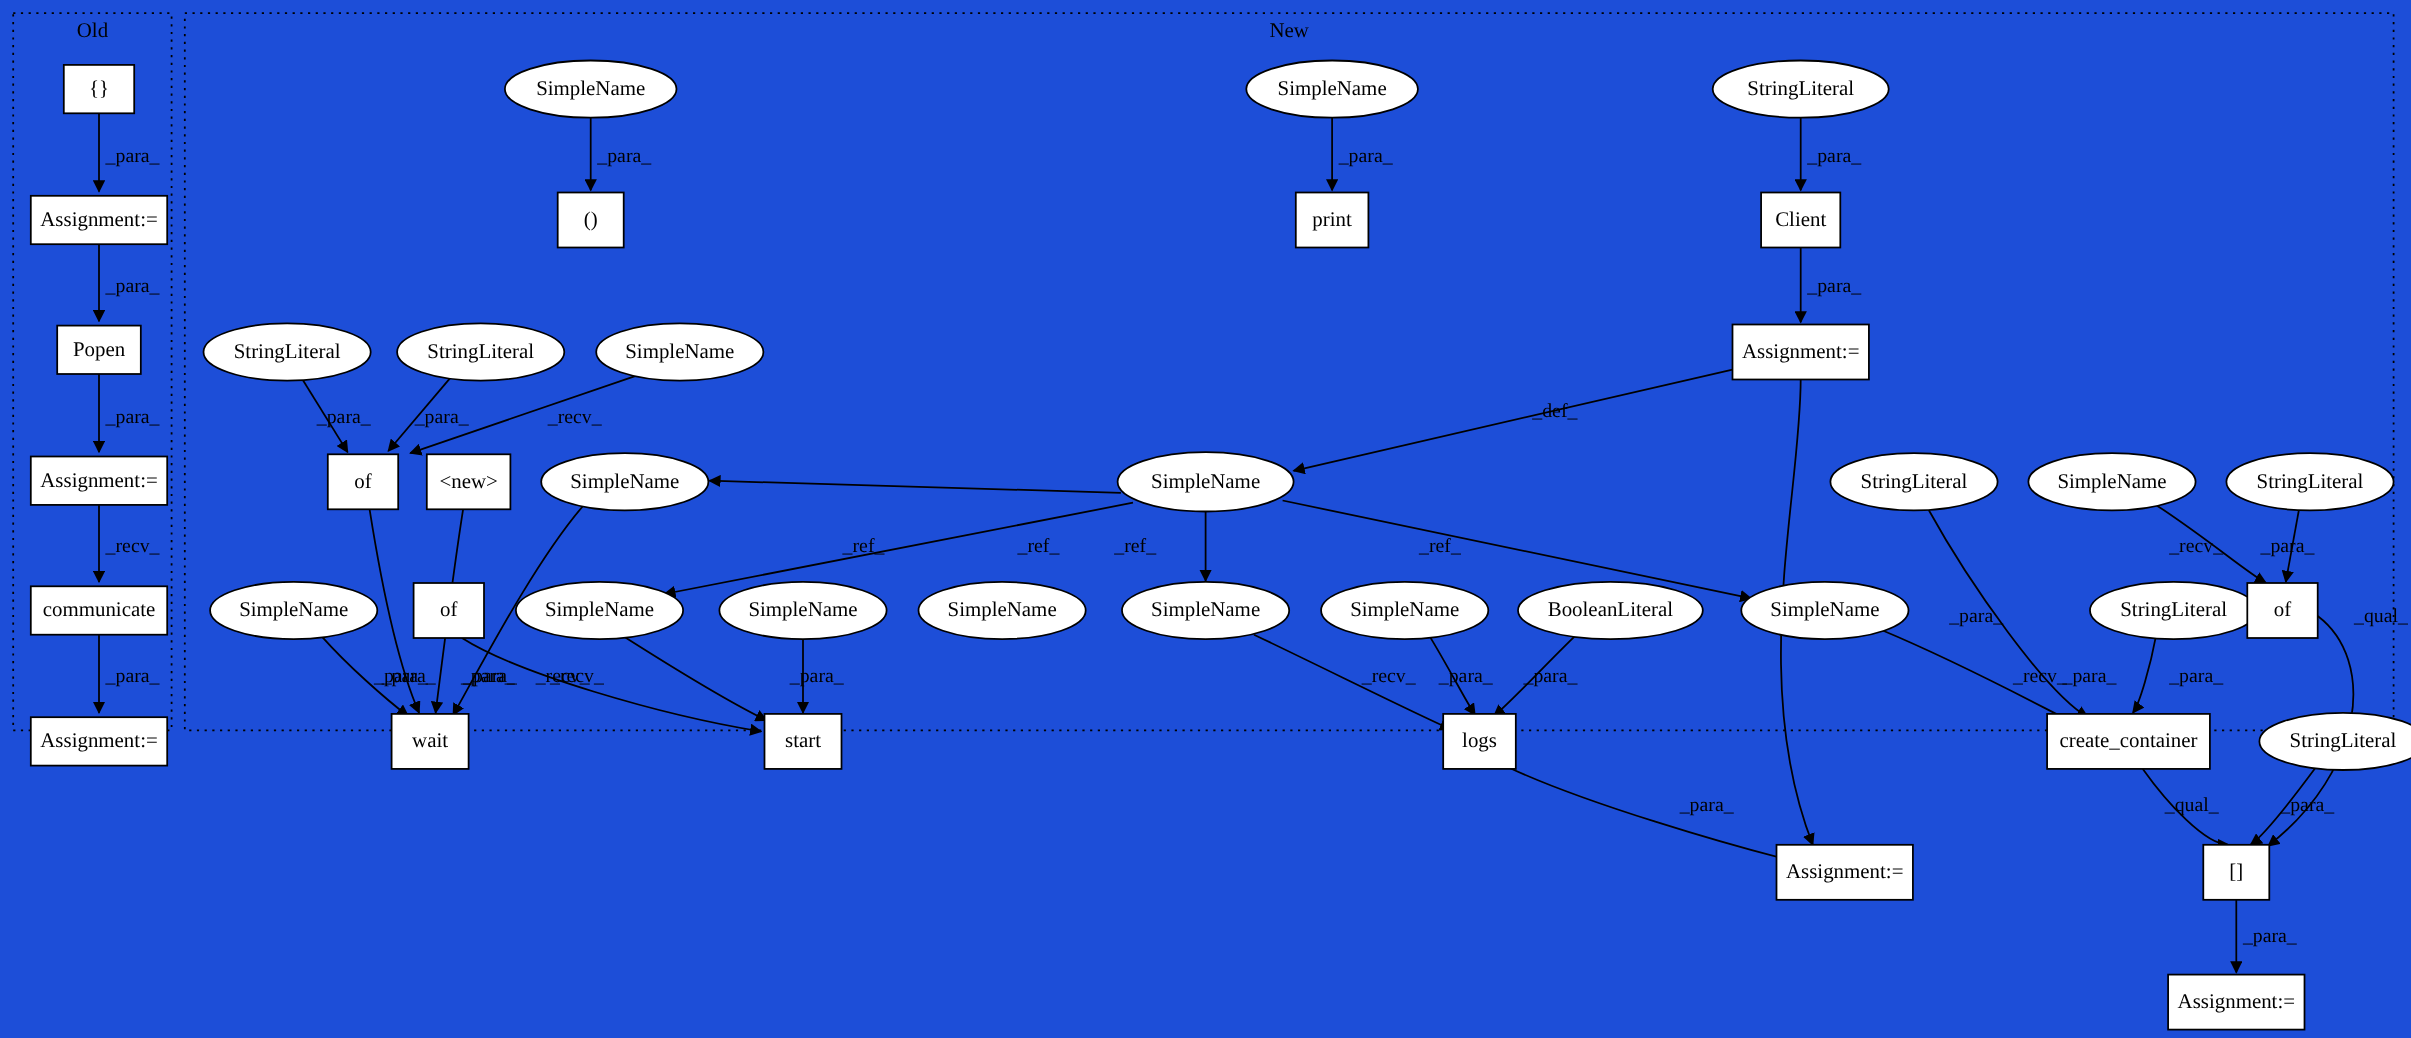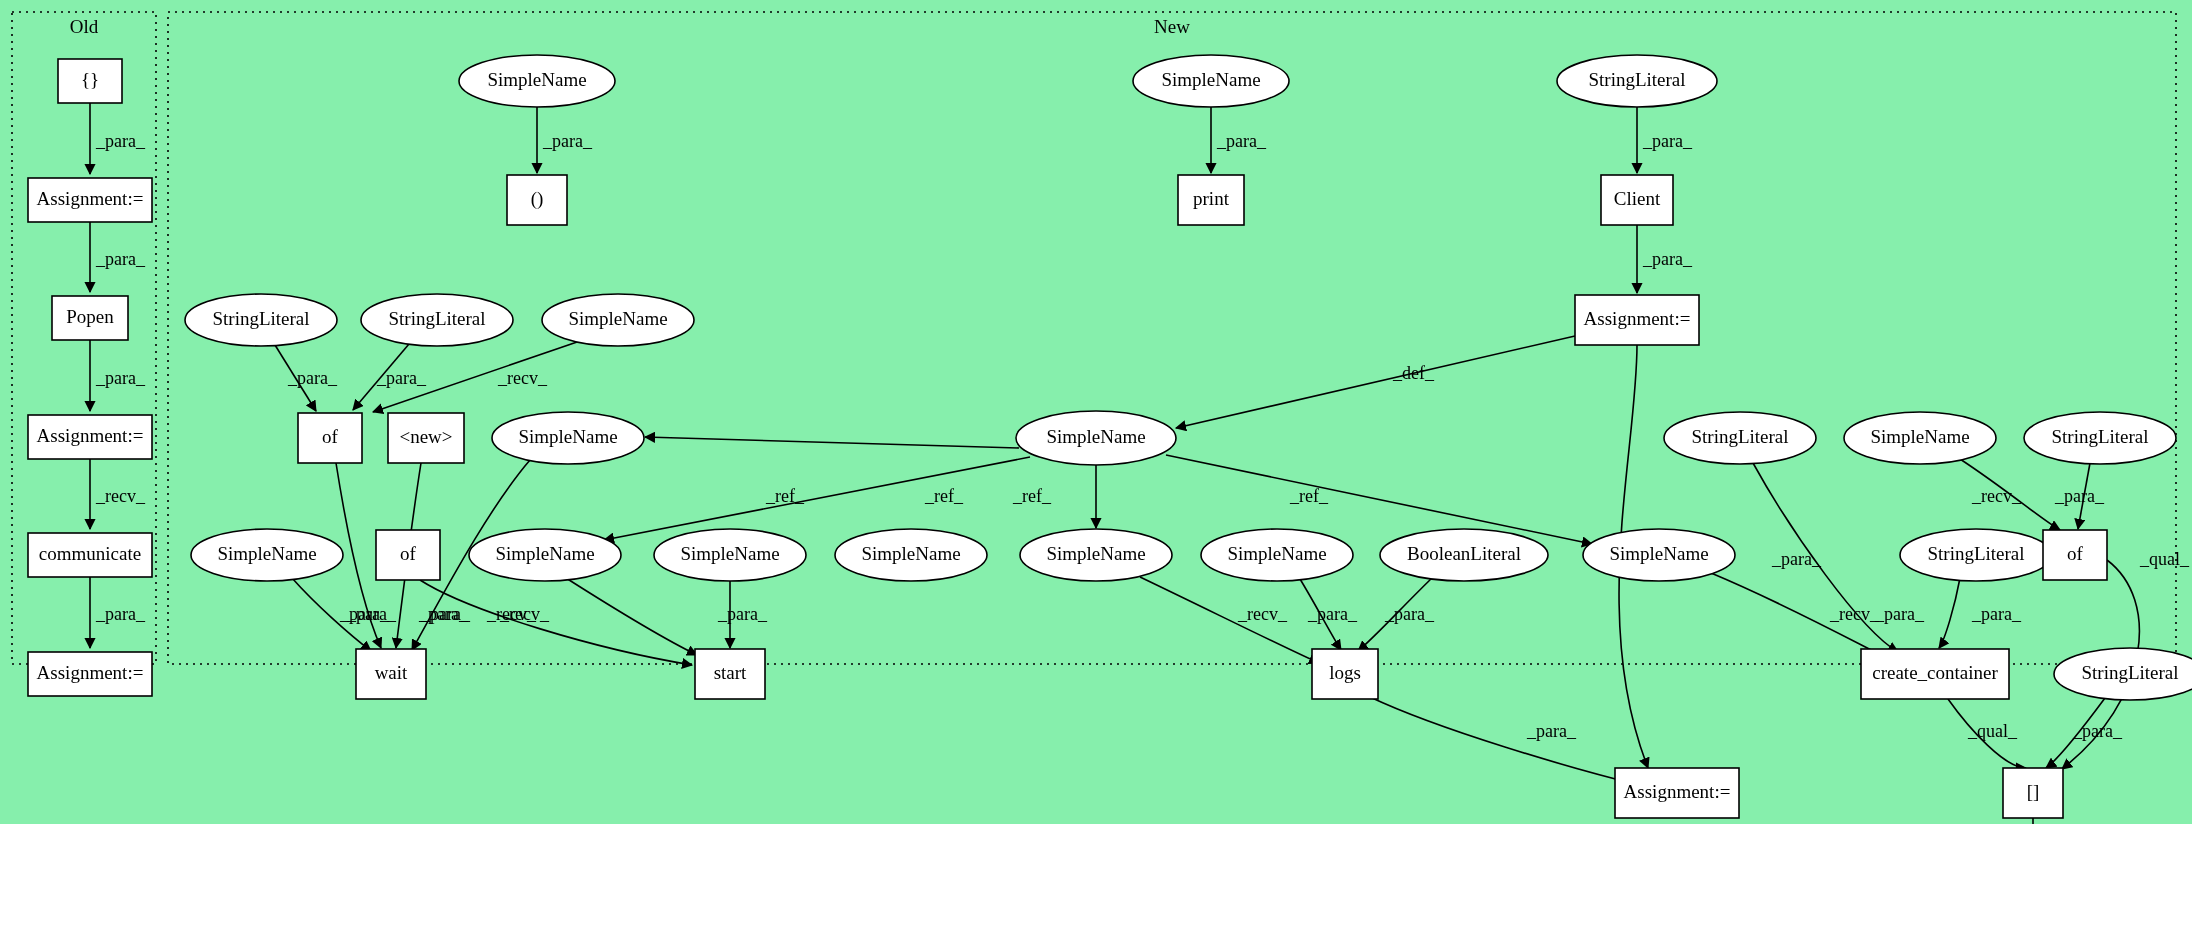--- a/index.html
+++ b/index.html
@@ -1,17 +1,17 @@
 <!DOCTYPE html>
 <html><head>
 <meta charset="utf-8">
 <style>
   html,body{margin:0;padding:0;background:#ffffff;}
   body{width:2192px;height:944px;font-family:"Liberation Serif",serif;}
-  #stage{position:relative;width:2192px;height:824px;overflow:hidden;background:#86efac;}
+  #stage{position:relative;width:2192px;height:944px;overflow:hidden;background:#1d4ed8;}
   svg{display:block;}
   .nodeshape{fill:#ffffff;stroke:#000000;stroke-width:1.6;}
   .nlabel{font-family:"Liberation Serif",serif;font-size:19px;fill:#000;text-anchor:middle;dominant-baseline:middle;}
   .edge{fill:none;stroke:#000000;stroke-width:1.6;}
   .elabel{font-family:"Liberation Serif",serif;font-size:18px;fill:#000;text-anchor:start;dominant-baseline:middle;}
   .cluster{fill:none;stroke:#000000;stroke-width:1.6;stroke-dasharray:2 5;}
   .clusterlabel{font-family:"Liberation Serif",serif;font-size:19px;fill:#000;text-anchor:middle;dominant-baseline:middle;}
 </style>
 </head>
 <body>

